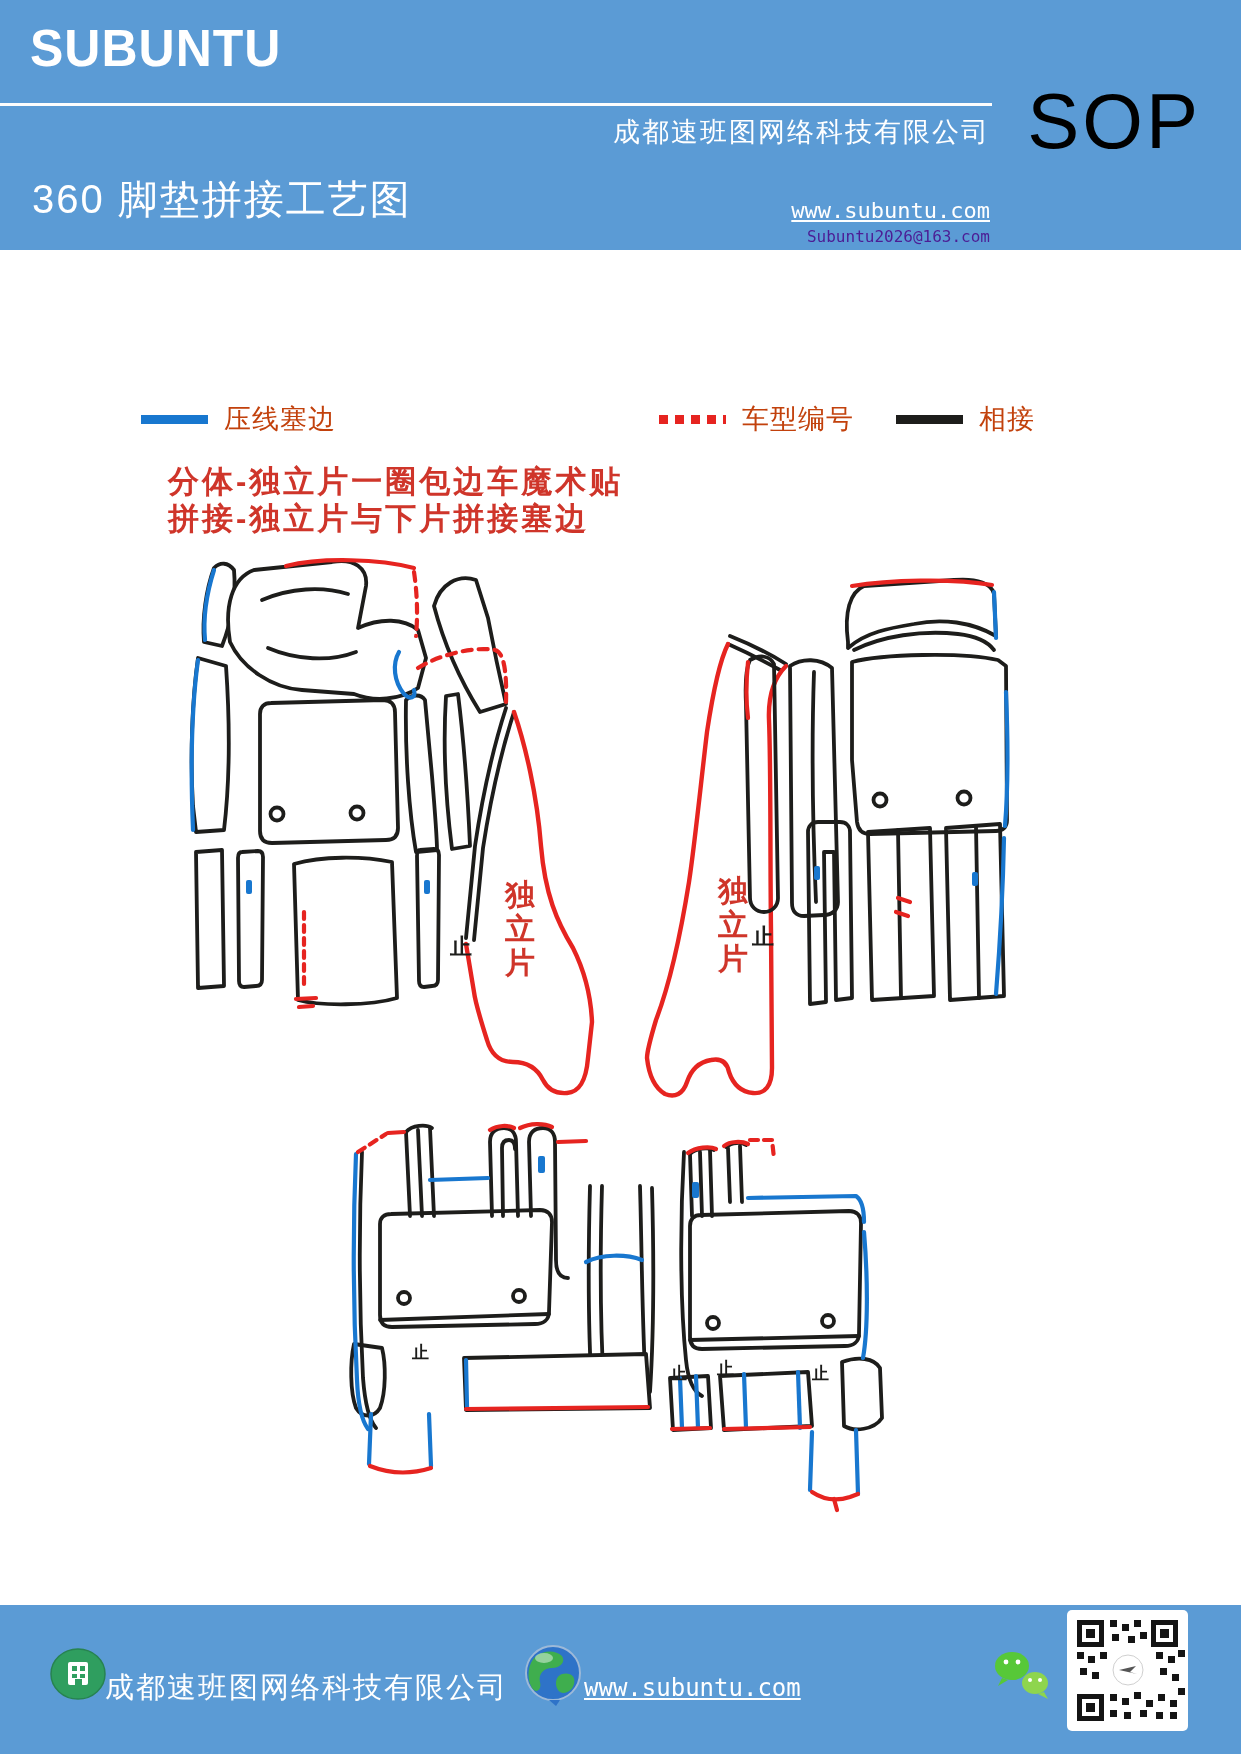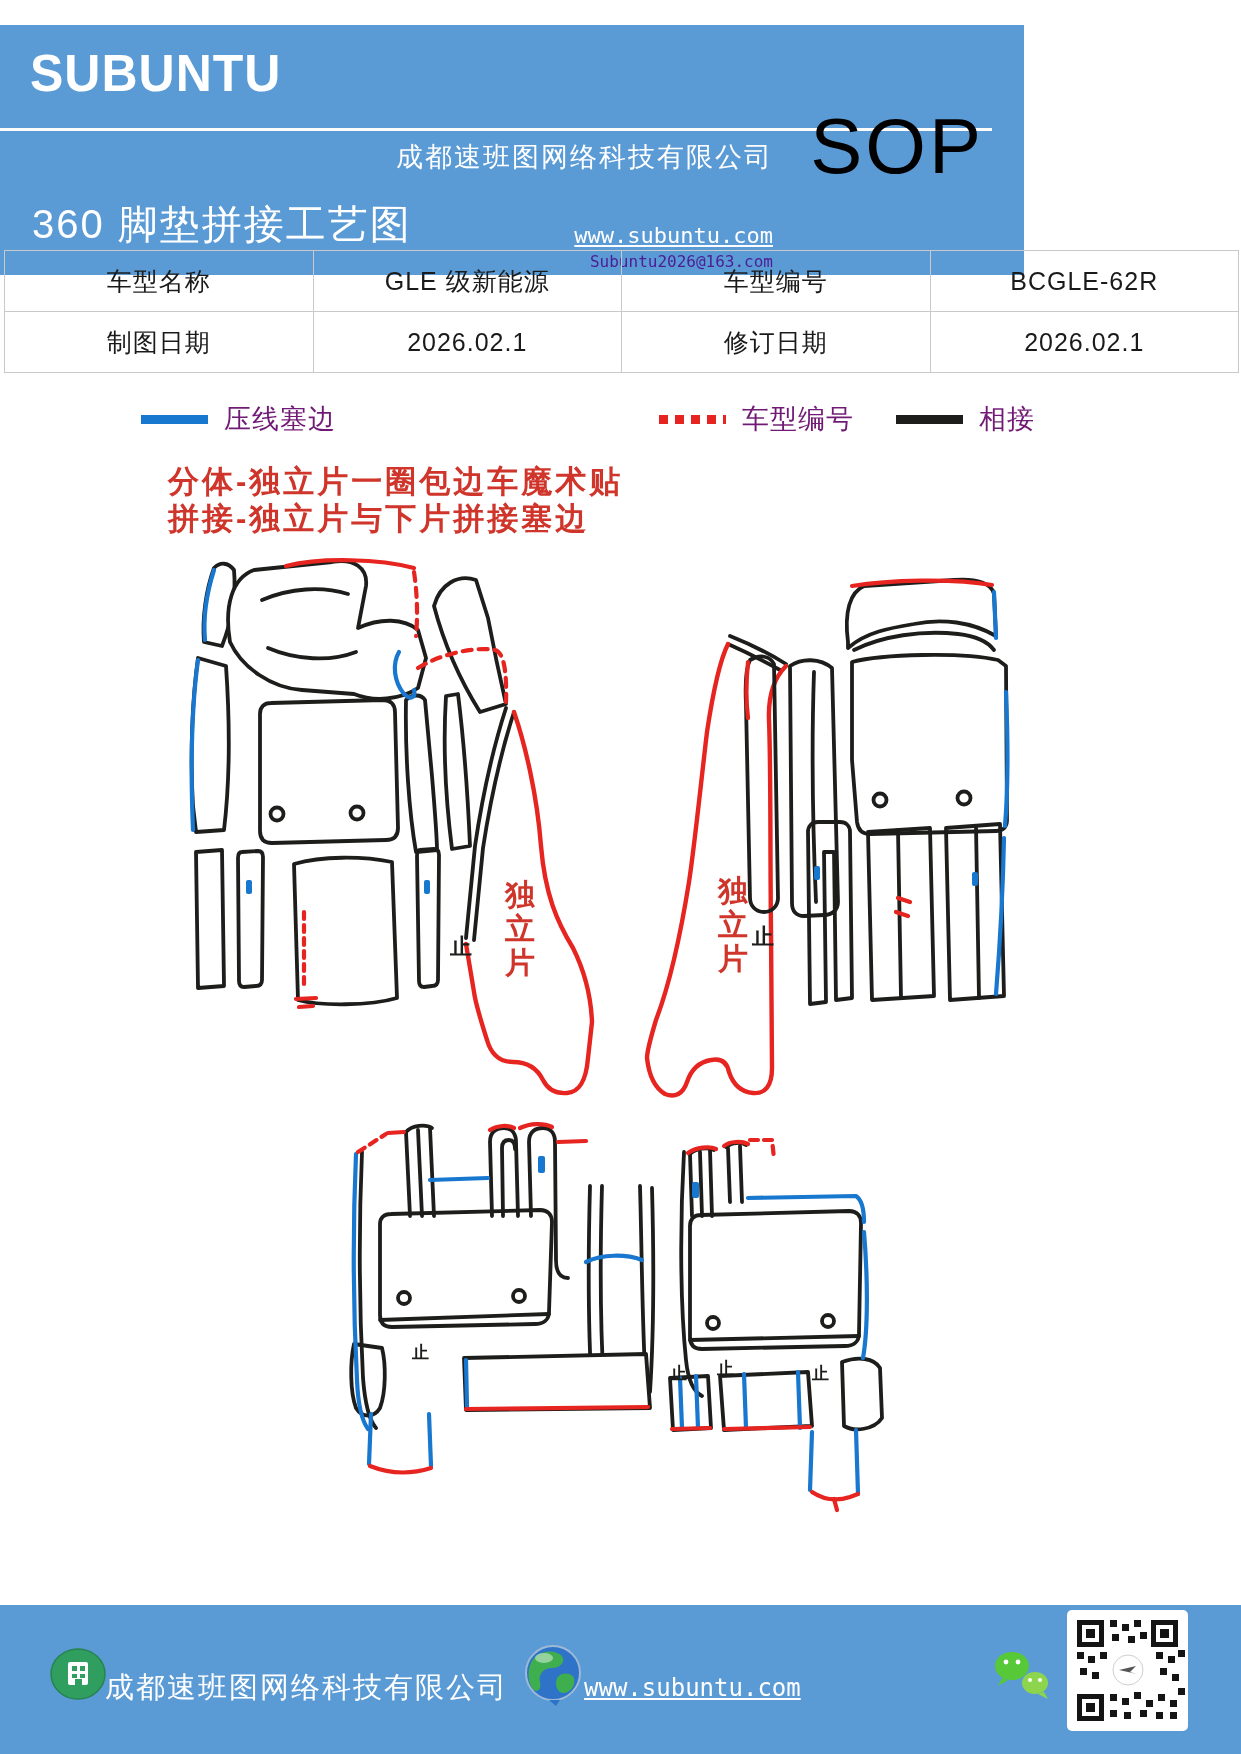--- a/index.html
+++ b/index.html
@@ -1,20 +1,20 @@
 <!DOCTYPE html>
 <html><head>
 <meta charset="utf-8">
 <style>
   html,body{margin:0;padding:0;background:#e8e8e8;}
   .page{position:relative;width:1241px;height:1754px;background:#ffffff;overflow:hidden;
         font-family:"Liberation Sans", sans-serif;}
 
   
-  .header{position:absolute;left:0;top:0;width:1024px;height:250px;background:#5b9bd5;margin-top:25px;}
+  .header{position:absolute;left:0;top:0;width:1241px;height:250px;background:#5b9bd5;}
   .logo{position:absolute;left:30px;top:18px;color:#fff;font-size:50px;font-weight:800;
         letter-spacing:1px;transform:scaleY(1.05);transform-origin:left top;}
   .header-rule{position:absolute;left:0;top:103px;width:992px;height:3px;background:#fdfdfd;}
   .doc-title{position:absolute;left:32px;top:172px;color:#fff;font-size:40px;
         font-family:Liberation Sans, sans-serif;letter-spacing:2px;}
   .hdr-company{position:absolute;top:114px;right:251px;color:#fff;font-size:27px;letter-spacing:2px;
         font-family:"DejaVu Serif", serif;}
   .hdr-site{position:absolute;top:198px;right:251px;color:#fff;font-size:22px;
         font-family:"DejaVu Sans Mono", monospace;text-decoration:underline;}
   .hdr-mail{position:absolute;top:227px;right:251px;color:#4c1d95;font-size:16px;
@@ -25,21 +25,21 @@
   .info-table{position:absolute;left:4px;top:250px;width:1235px;height:116px;border-collapse:collapse;
         table-layout:fixed;}
   .info-table td{border:1px solid #c9c9c9;text-align:center;vertical-align:middle;
         font-size:25px;color:#1a1a1a;letter-spacing:1px;height:58px;}
 
   
   .legend{position:absolute;left:0;top:398px;width:1241px;height:42px;}
   .legend-item{position:absolute;top:0;height:42px;display:flex;align-items:center;}
   .sw{height:9px;width:67px;margin-right:16px;}
   .sw.dashed{background:repeating-linear-gradient(90deg,#e62420 0 9px,rgba(0,0,0,0) 9px 16px);}
-  .legend-label{font-size:27px;color:#701a75;letter-spacing:1px;}
+  .legend-label{font-size:27px;color:#c2410c;letter-spacing:1px;}
 
   
   .annotation{position:absolute;left:168px;top:463px;color:#cf352a;font-size:31px;line-height:37px;
         letter-spacing:3px;font-weight:700;}
 
   
   .diagram-svg{position:absolute;left:0;top:0;width:1241px;height:1754px;}
   .vlabel{position:absolute;width:34px;color:#cf352a;font-size:30px;line-height:34px;
         font-weight:700;text-align:right;word-break:break-all;letter-spacing:0;}
   .stop-mark{position:absolute;color:#1d1d1b;font-size:22px;font-weight:700;}
@@ -61,36 +61,20 @@
   <div class="header">
     <div class="logo">SUBUNTU</div>
     <div class="header-rule"></div>
     <div class="doc-title">360 脚垫拼接工艺图</div>
     <div class="hdr-company">成都速班图网络科技有限公司</div>
     <div class="hdr-site">www.subuntu.com</div>
     <div class="hdr-mail">Subuntu2026@163.com</div>
     <div class="sop">SOP</div>
   </div>
 
-  <table class="info-table">
-    <tbody>
-        <tr>
-      <td>车型名称</td>
-      <td>GLE 级新能源</td>
-      <td>车型编号</td>
-      <td>BCGLE-62R</td>
-    </tr>
-    <tr>
-      <td>制图日期</td>
-      <td>2026.02.1</td>
-      <td>修订日期</td>
-      <td>2026.02.1</td>
-    </tr>
-  </tbody>
-    </table>
 
   <div class="legend">
     <div class="legend-item" style="left:141px">
       <div class="sw" style="background:#1877cf"></div>
       <span class="legend-label">压线塞边</span>
     </div>
     <div class="legend-item" style="left:659px">
       <div class="sw dashed"></div>
       <span class="legend-label">车型编号</span>
     </div>

